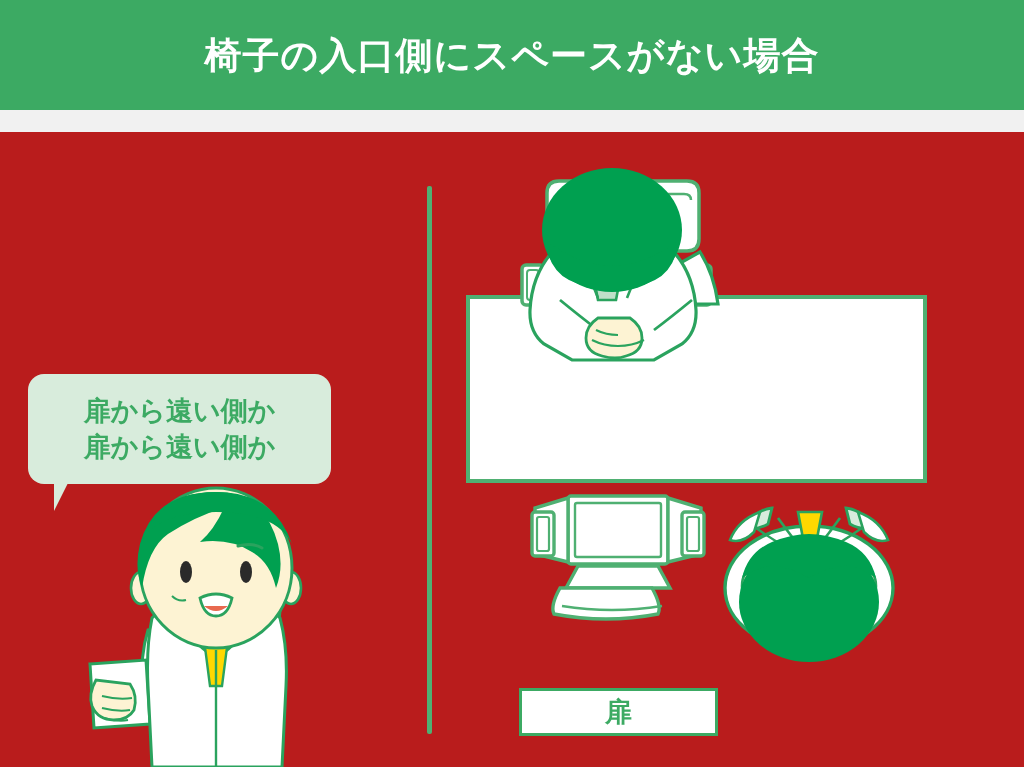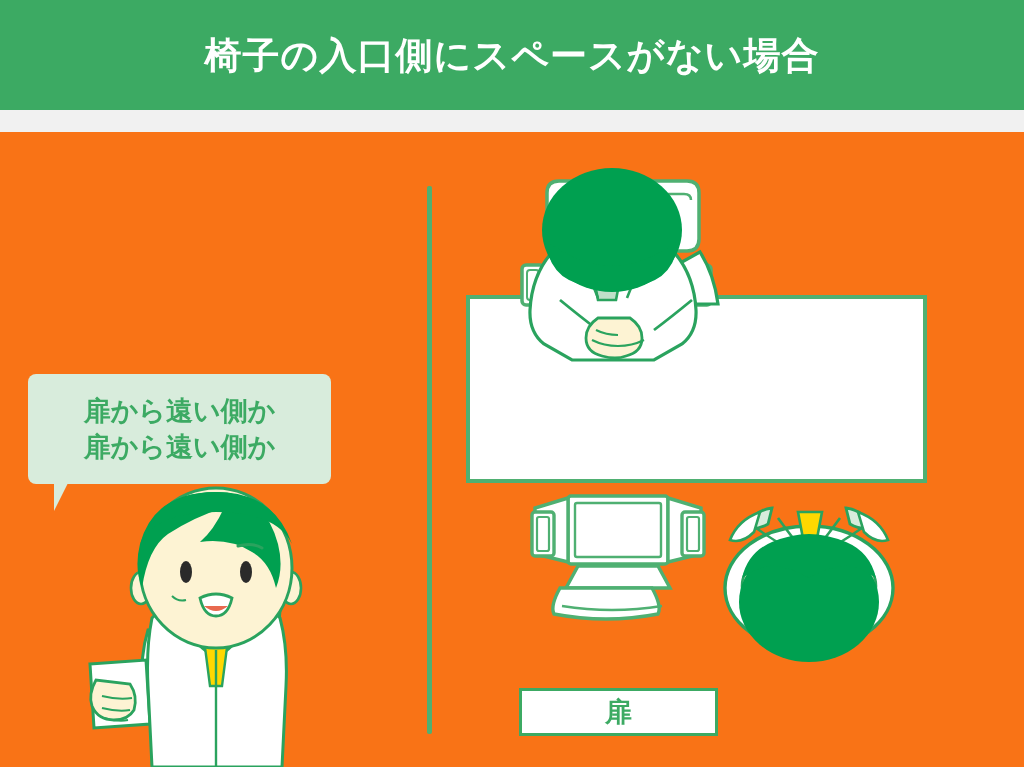--- a/index.html
+++ b/index.html
@@ -11,21 +11,21 @@
     width: 1024px;
     height: 767px;
     font-family: "Liberation Sans", "DejaVu Sans", sans-serif;
     overflow: hidden;
     position: relative;
   }
   #stage {
     position: relative;
     width: 1024px;
     height: 767px;
-    background: #f97316;
+    background: #b91c1c;
     overflow: hidden;
   }
 
   
   .header-band {
     position: absolute;
     left: 0; top: 0;
     width: 1024px;
     height: 110px;
     background: #3caa63;
@@ -61,21 +61,21 @@
   }
 
   
   .bubble {
     position: absolute;
     left: 28px;
     top: 374px;
     width: 303px;
     height: 110px;
     background: #d8ecdc;
-    border-radius: 8px;
+    border-radius: 16px;
     display: flex;
     flex-direction: column;
     align-items: center;
     justify-content: center;
   }
   .bubble-line {
     color: #3caa63;
     font-size: 27px;
     font-weight: bold;
     line-height: 36px;

